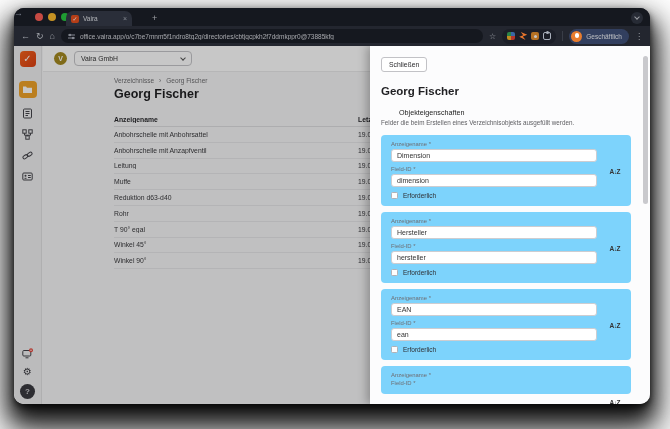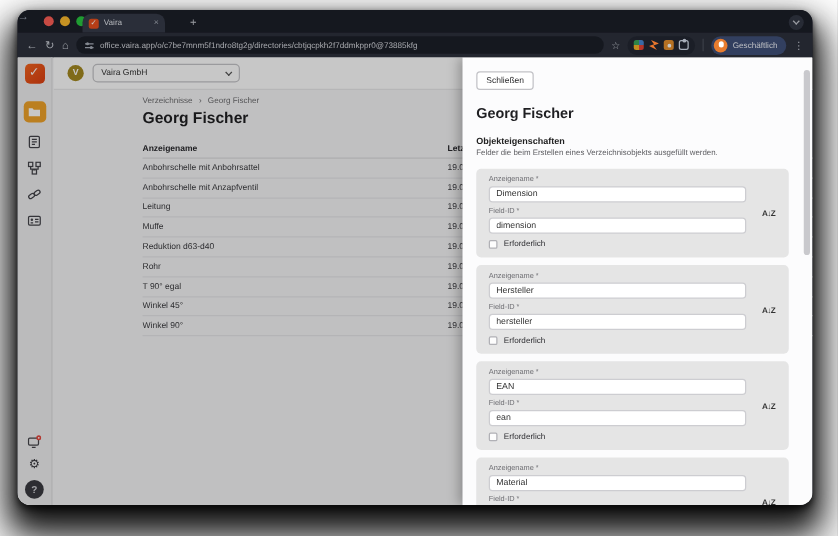--- a/index.html
+++ b/index.html
@@ -82,24 +82,24 @@
   .tcell-name{width:244px;font-size:6.8px;color:#39393d;white-space:nowrap;overflow:hidden;}
   .tcell-date{flex:1;font-size:6.8px;color:#39393d;white-space:nowrap;}
   .thead .tcell-name,.thead .tcell-date{font-weight:bold;color:#2a2a2e;}
   .dim{position:absolute;inset:0;background:rgba(0,0,0,.22);}
   
   .drawer{position:absolute;top:0;bottom:0;right:0;width:280px;background:#fcfcfd;
     box-shadow:-3px 0 9px rgba(0,0,0,.28);padding:7px 14px 0 11px;}
   .closebtn{display:inline-block;font-size:6.8px;color:#2c2c2e;background:#fff;
     border:1px solid #c2c2c6;border-radius:3px;padding:3px 7px;}
   .dtitle{margin-top:13px;font-size:11.5px;font-weight:800;color:#1f1f22;}
-  .dsection{margin-top:11px;font-size:7.2px;font-weight:bold;color:#222;}
+  .dsection{margin-top:11px;font-size:7.2px;font-weight:normal;color:#222;margin-left:18px;}
   .ddesc{margin-top:2px;font-size:6.3px;color:#5d5d61;}
   .cards{margin-top:9px;}
-  .fcard{position:relative;background:#e5e5e5;border-radius:4px;padding:6px 10px 6px 10px;
+  .fcard{position:relative;background:#7dd3fc;border-radius:4px;padding:6px 10px 6px 10px;
     margin-bottom:6px;width:250px;}
   .flabel{font-size:5.9px;color:#6e6e73;margin-bottom:2px;}
   .finput{display:block;width:206px;height:13px;border:1px solid #cdcdd1;border-radius:3px;
     background:#fff;font-size:7px;color:#333;padding:0 5px;margin-bottom:4px;
     font-family:"Liberation Sans","DejaVu Sans",sans-serif;outline:none;}
   .fcheckrow{display:flex;align-items:center;gap:5px;margin-top:2px;height:9px;}
   .fcheck{width:7px;height:7px;border:1px solid #b1b1b6;border-radius:1.5px;background:#fdfdfd;}
   .fchecklabel{font-size:6.5px;color:#2e2e32;}
   .sorticon{position:absolute;right:11px;top:33px;font-size:6.5px;font-weight:bold;color:#333;
     letter-spacing:-0.5px;}
@@ -318,21 +318,20 @@
     <input class="finput in-id" value="ean" style="">
     <div class="fcheckrow">
       <span class="fcheck"></span>
       <span class="fchecklabel">Erforderlich</span>
     </div>
     <span class="sorticon">A↓Z</span>
   </div>
 
   <div class="fcard">
     <div class="flabel">Anzeigename *</div>
-    <input class="finput in-name" value="Material" style="">
     <div class="flabel">Field-ID *</div>
 
     <span class="sorticon">A↓Z</span>
   </div>
 </div>
       <div class="scrollthumb"></div>
     </div>
 
   </div>
 </div>

